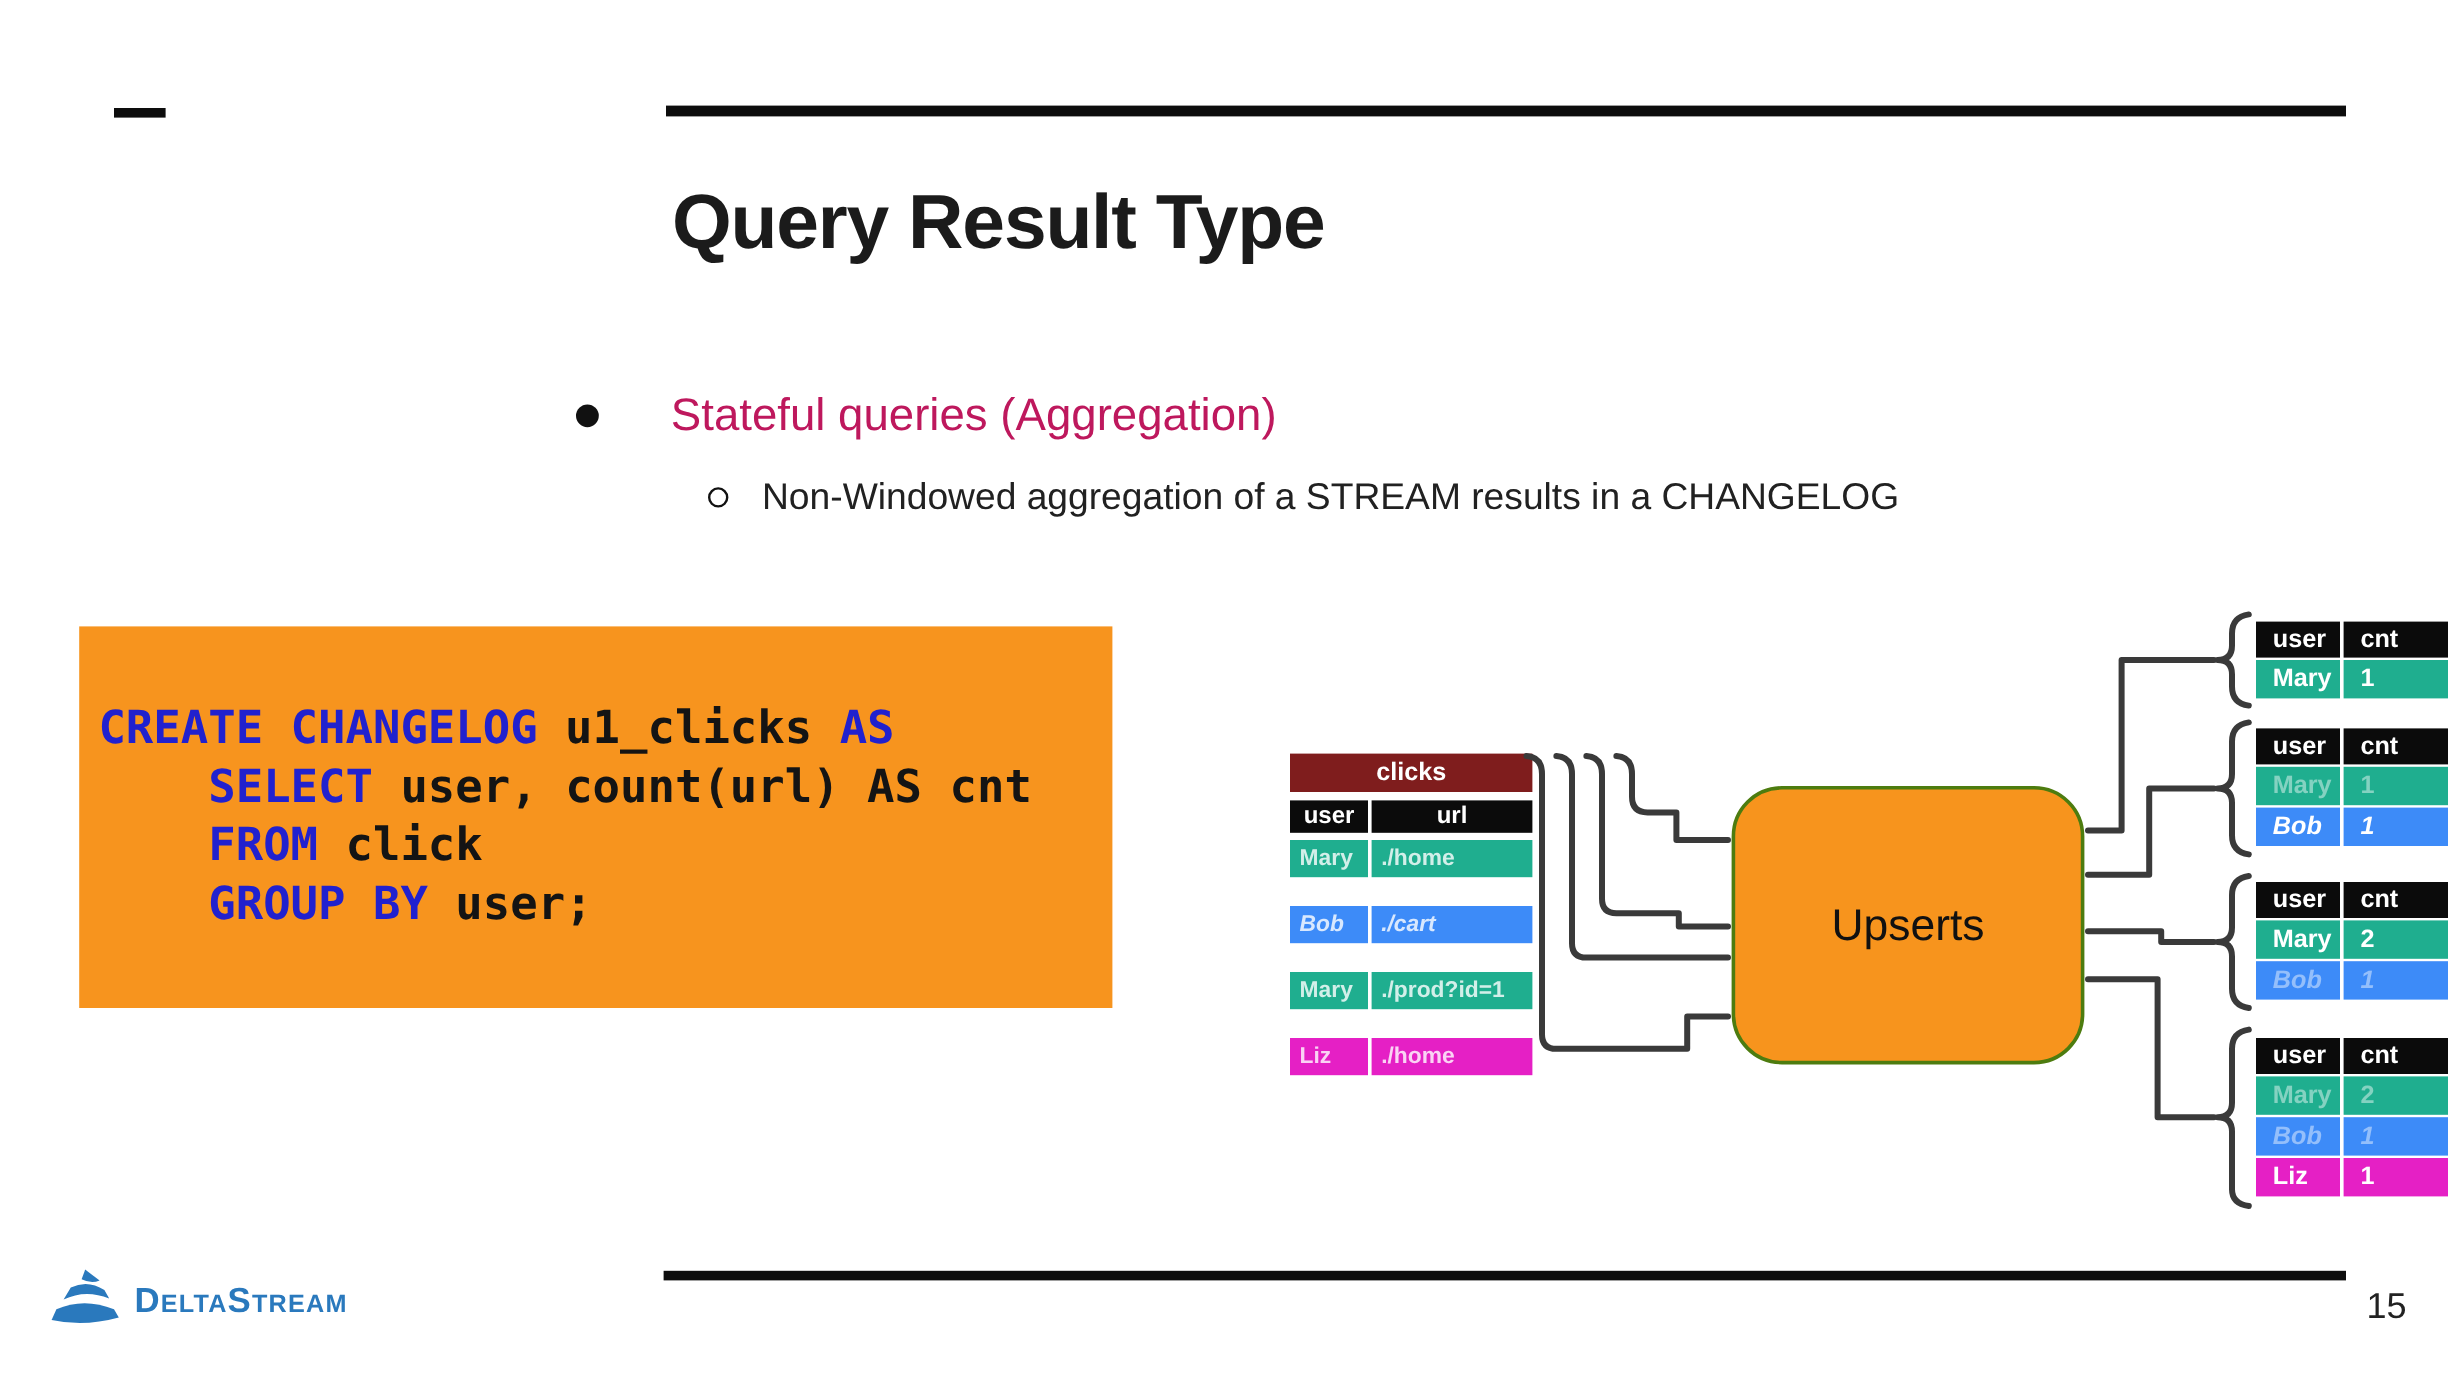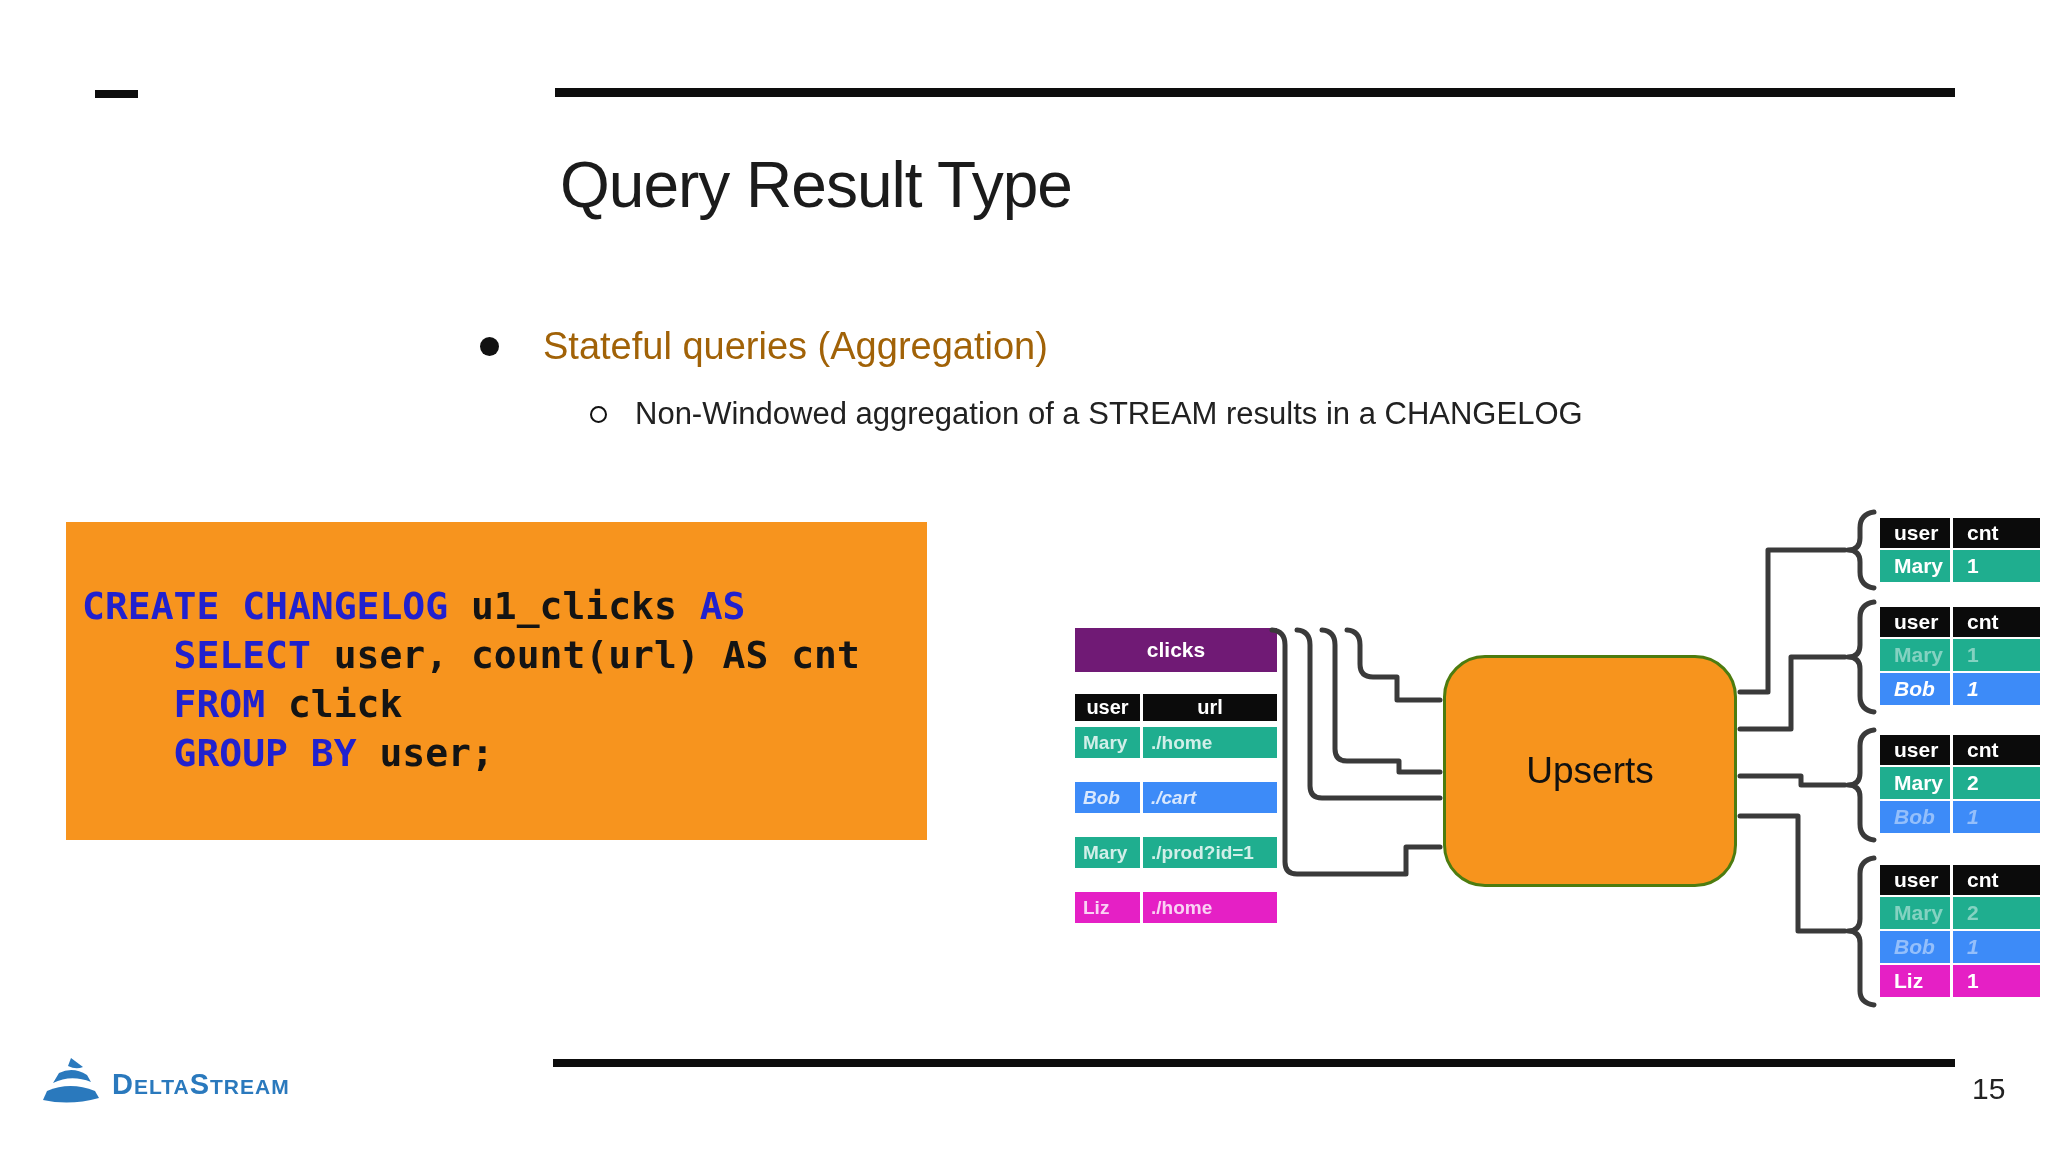--- a/index.html
+++ b/index.html
@@ -3,40 +3,40 @@
 <meta charset="utf-8">
 <style>
   html,body{margin:0;padding:0;background:#ffffff;}
   .slide{position:relative;width:2048px;height:1152px;background:#ffffff;overflow:hidden;
          font-family:"Liberation Sans",sans-serif;}
 
   .top-dash{position:absolute;left:95px;top:90px;width:43px;height:8px;background:#0d0d0d;}
   .top-rule{position:absolute;left:555px;top:88px;width:1400px;height:9px;background:#0d0d0d;}
   .bottom-rule{position:absolute;left:553px;top:1059px;width:1402px;height:8px;background:#0d0d0d;}
 
-  .title{position:absolute;left:560px;top:148px;margin:0;font-size:64px;font-weight:400;
+  .title{position:absolute;left:560px;top:148px;margin:0;font-size:64px;font-weight:700;
          letter-spacing:-1px;color:#1b1b1b;}
 
-  .bullet-l1{position:absolute;left:480px;top:325px;display:flex;align-items:center;gap:44px;
-             font-size:38px;color:#a16207;}
+  .bullet-l1{position:absolute;left:480px;top:325px;display:flex;align-items:center;gap:60px;
+             font-size:38px;color:#be185d;}
   .bullet-l1 .dot{width:19px;height:19px;border-radius:50%;background:#111;flex:0 0 auto;}
   .bullet-l2{position:absolute;left:590px;top:396px;display:flex;align-items:center;gap:28px;
              font-size:31px;color:#212121;}
   .bullet-l2 .circ{width:13px;height:13px;border-radius:50%;border:2.5px solid #111;flex:0 0 auto;}
 
   .code-block{position:absolute;left:66px;top:522px;width:861px;height:318px;
               background:#F7941E;box-sizing:border-box;padding:60px 0 0 16px;}
   .code-line{font-family:"DejaVu Sans Mono","Liberation Mono",monospace;font-weight:bold;
              font-size:38px;line-height:49px;white-space:pre;color:#141414;}
   .code-line .kw{color:#2121CE;}
 
   
   .clicks-table{position:absolute;left:1075px;top:628px;width:202px;}
-  .ct-title{height:44px;background:#701a75;color:#fff;font-weight:bold;font-size:21px;
-            display:flex;align-items:center;justify-content:center;margin-bottom:22px;}
+  .ct-title{height:32px;background:#7f1d1d;color:#fff;font-weight:bold;font-size:21px;
+            display:flex;align-items:center;justify-content:center;margin-bottom:7px;}
   .ct-header{display:flex;gap:3px;height:27px;margin-bottom:6px;}
   .ct-hcell{background:#0b0b0b;color:#fff;font-weight:bold;font-size:20px;
             display:flex;align-items:center;justify-content:center;}
   .ct-hcell.u{width:65px;} .ct-hcell.r{flex:1;}
   .ct-row{display:flex;gap:3px;height:31px;margin-bottom:24px;}
   .ct-cell{display:flex;align-items:center;padding-left:8px;box-sizing:border-box;
            font-size:19px;font-weight:600;color:rgba(255,255,255,0.8);}
   .ct-cell.u{width:65px;} .ct-cell.r{flex:1;}
 
   .bg-teal{background:#1FAE8F;} .bg-blue{background:#3D8BF8;font-style:italic;} .bg-magenta{background:#E520C5;}

